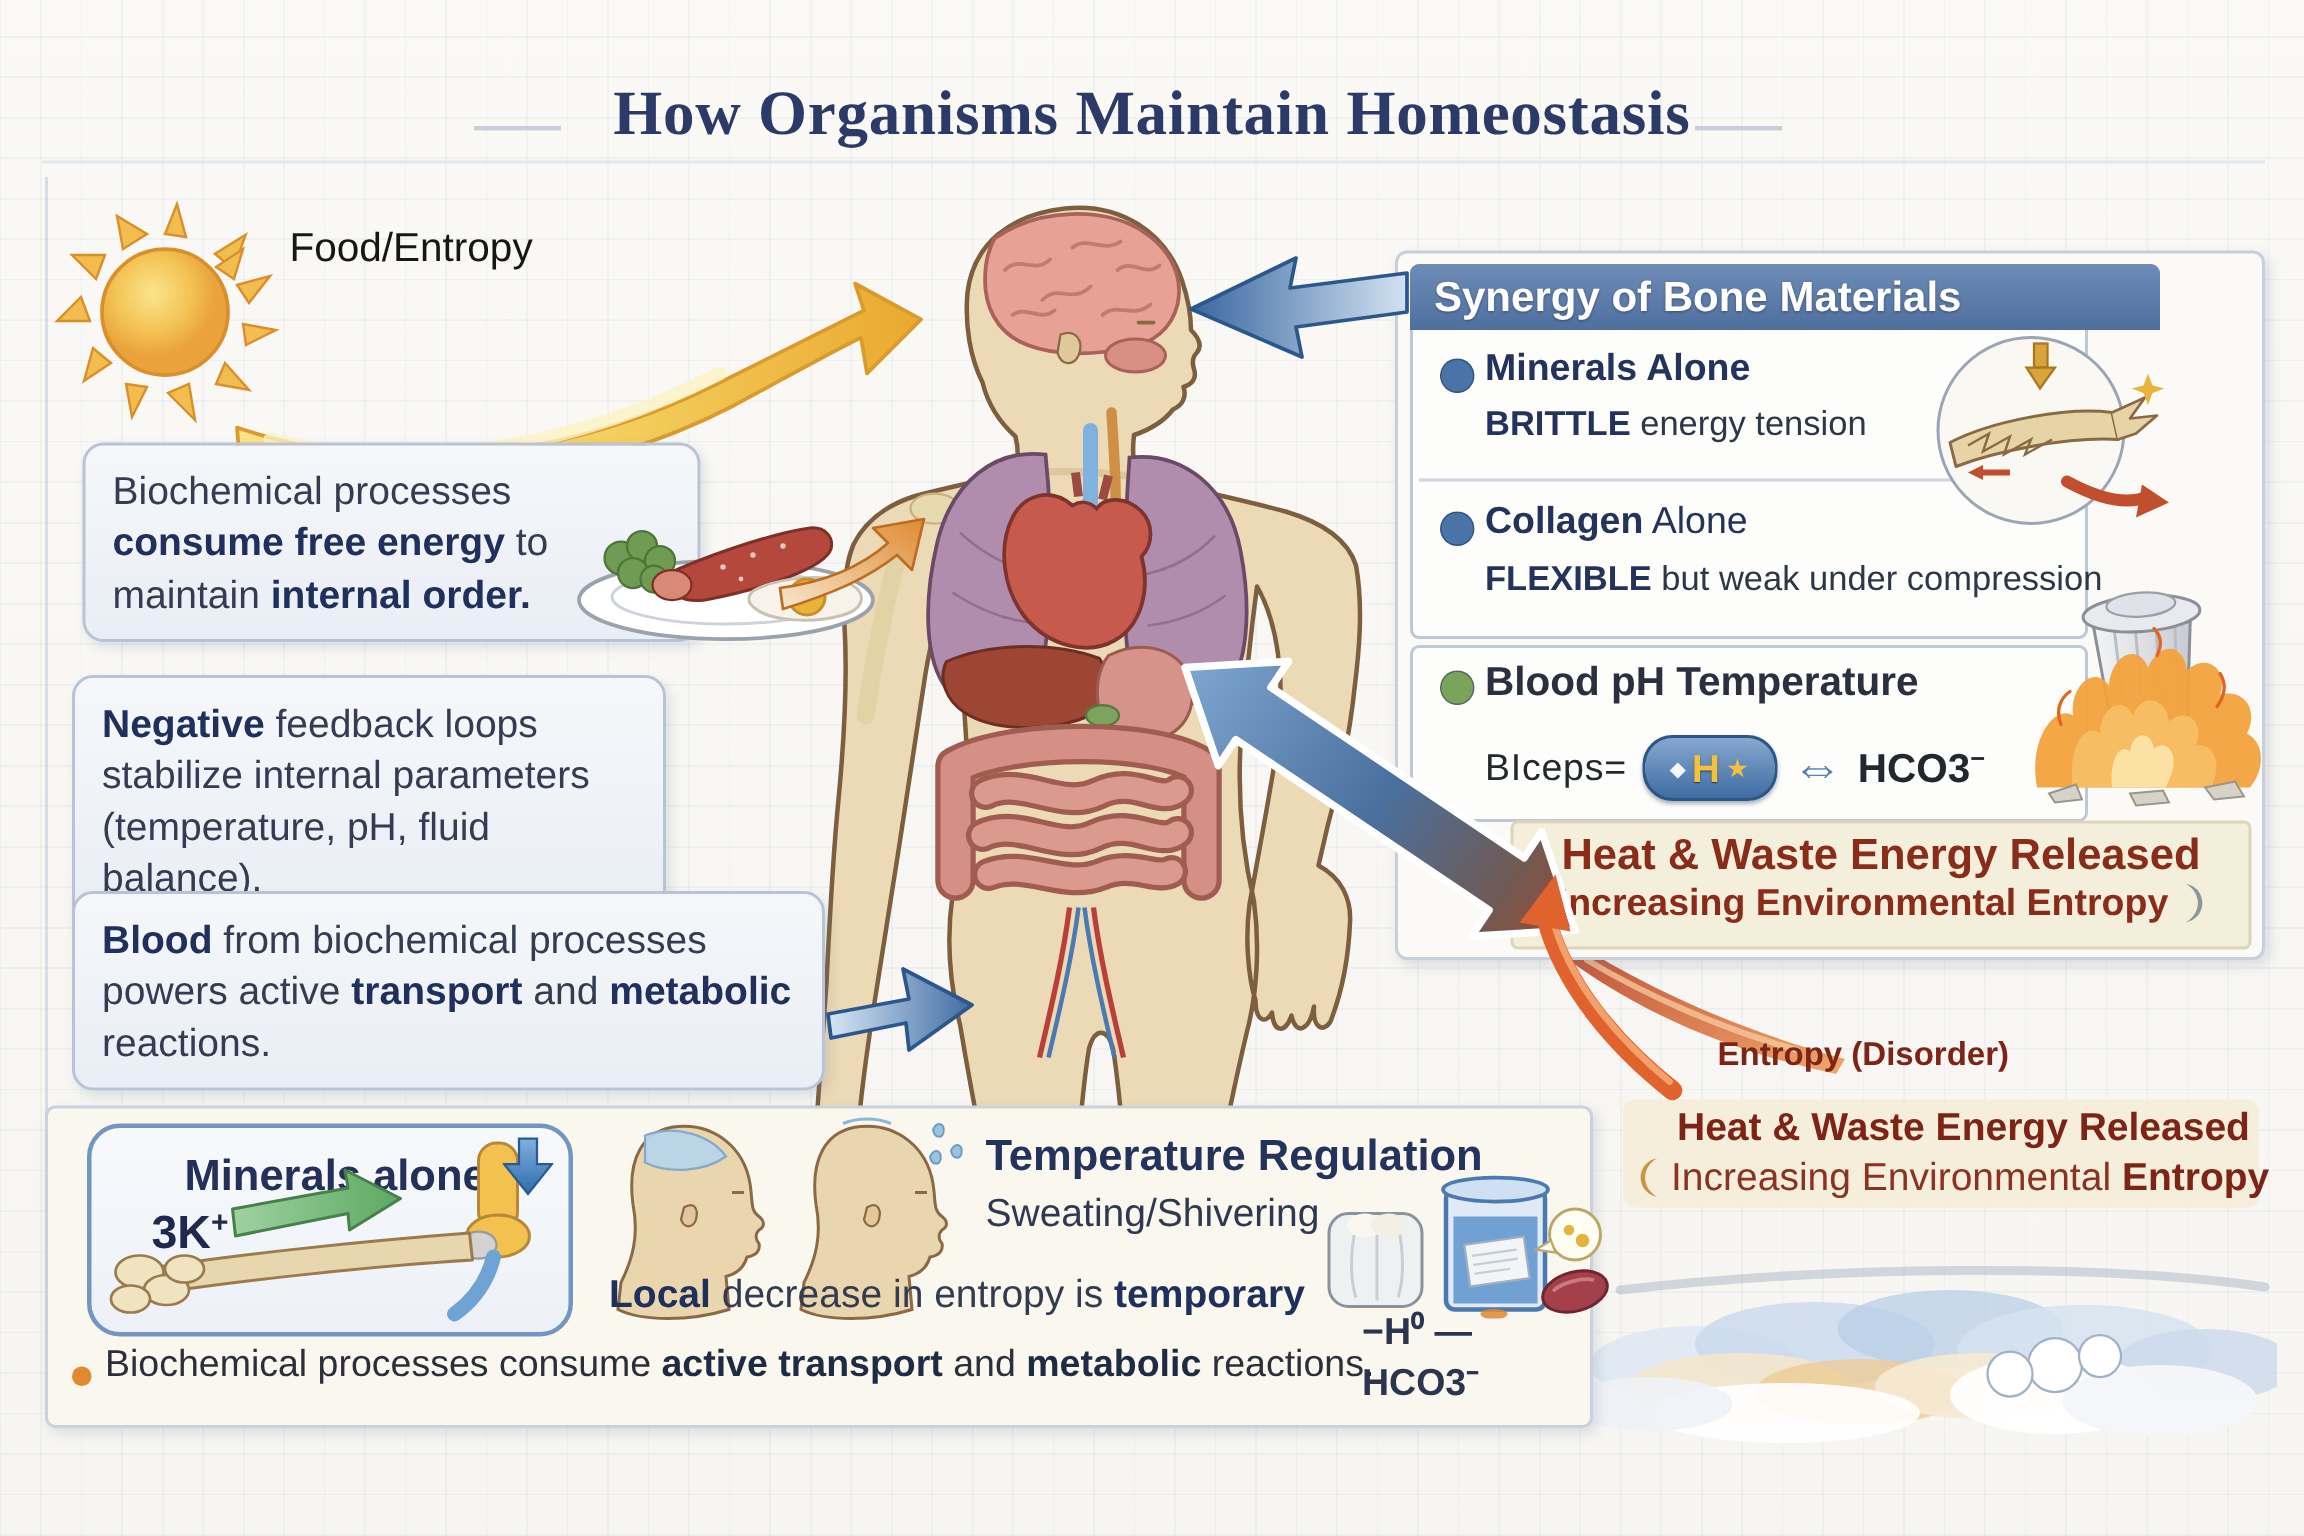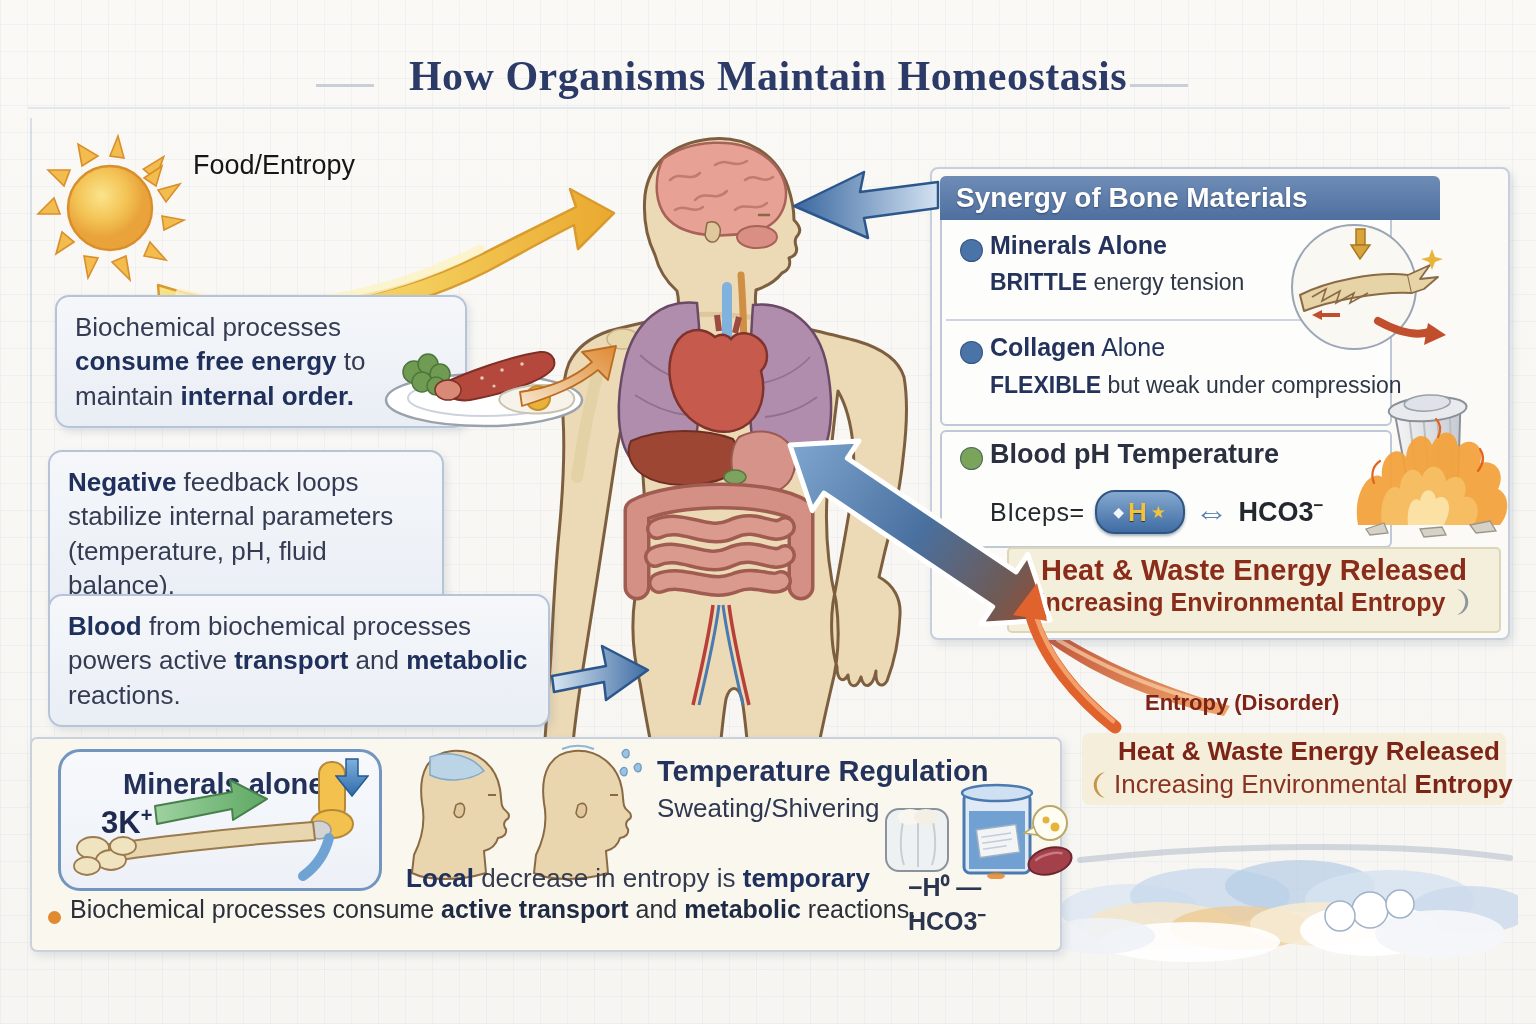--- a/index.html
+++ b/index.html
@@ -67,21 +67,21 @@
   
   #bottom-panel{left:30px;top:737px;width:1028px;height:211px;background:#faf7ef;border:2px solid #c9d1dc;
     border-radius:7px;box-shadow:3px 4px 8px rgba(100,120,150,.18);}
   #min-box{left:26px;top:10px;width:318px;height:136px;background:linear-gradient(#f7f9fc,#edf1f7);
     border:3px solid #7396c0;border-radius:22px;overflow:hidden;}
   #min-title{left:62px;top:16px;font-size:29px;font-weight:700;color:#22305a;}
   #min-ion{left:40px;top:52px;font-size:31px;font-weight:700;color:#1d2a4e;}
   #min-ion sup{font-size:20px;}
   #temp-title{left:625px;top:16px;font-size:29px;font-weight:700;color:#24335c;}
   #temp-sub{left:625px;top:54px;font-size:26px;color:#2e3850;}
-  #local-line{left:374px;top:108px;font-size:26px;color:#333b4f;margin-top:16px;}
+  #local-line{left:374px;top:108px;font-size:26px;color:#333b4f;}
   #local-line b{color:#20305c;}
   #chem-line{left:876px;top:130px;font-size:25px;font-weight:700;color:#2c3550;}
   #bullet-row{left:16px;top:156px;display:flex;align-items:flex-end;gap:9px;font-size:25px;color:#2b2f3a;width:990px;}
   #bullet-dot{width:13px;height:13px;border-radius:50%;background:#e0892f;margin-top:9px;flex:0 0 auto;}
   #bullet-row b{color:#1f2a44;}
   .z1{z-index:1}.z2{z-index:2}.z3{z-index:3}.z4{z-index:4}.z5{z-index:5}.z6{z-index:6}
 </style>
 </head>
 <body>
 

